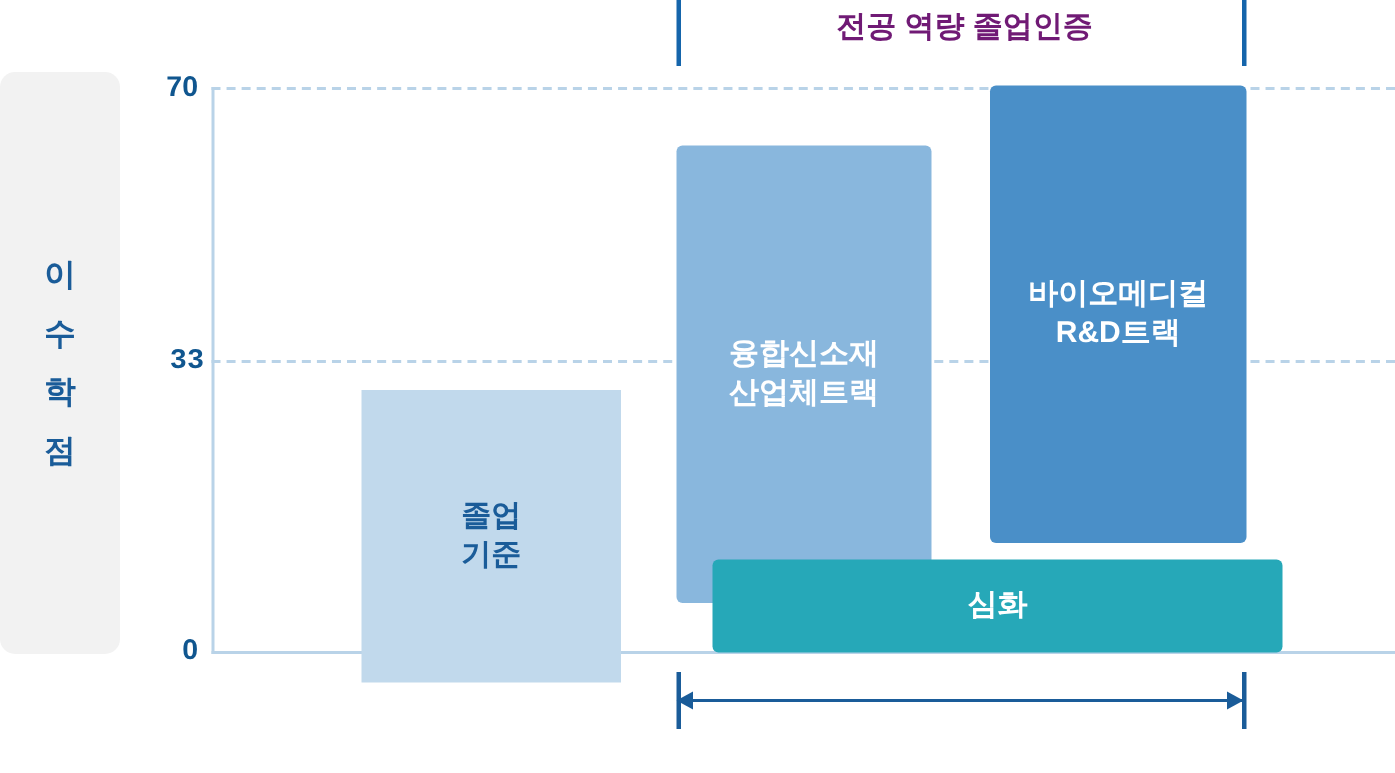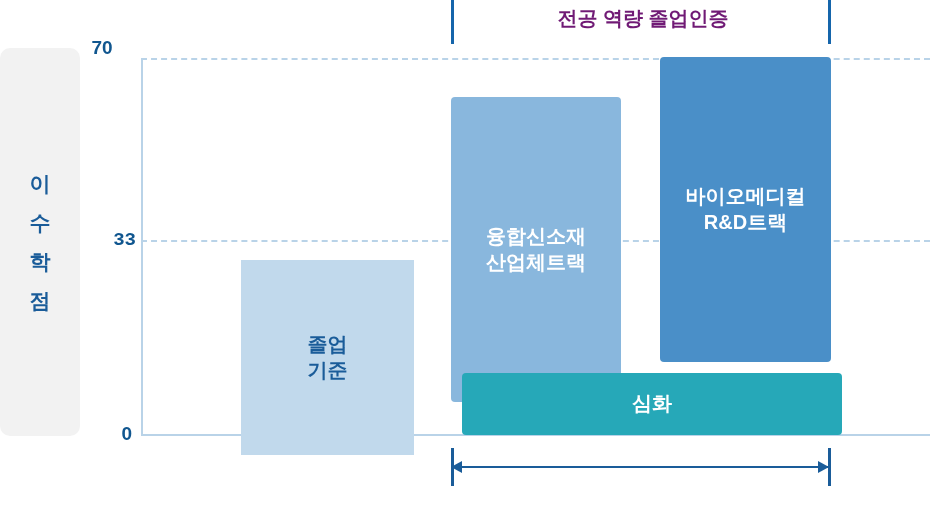--- a/index.html
+++ b/index.html
@@ -75,21 +75,21 @@
   
   .tick-label {
     position: absolute;
     color: #10568f;
     font-size: 19px;
     font-weight: bold;
     text-align: right;
     width: 60px;
     line-height: 1;
   }
-  .tick-70 { left: 72px; top: 38px; text-align: center; }
+  .tick-70 { left: 72px; top: 49px; }
   .tick-33 { left: 76px; top: 231px; font-family: Liberation Mono, monospace; }
   .tick-0  { left: 72px; top: 424px; }
 
   
   .bar {
     position: absolute;
     border-radius: 4px;
     display: flex;
     align-items: center;
     justify-content: center;
@@ -127,21 +127,21 @@
     top: 57px;
     width: 171px;
     height: 305px;
     background: #4a8fc8;
     color: #ffffff;
     font-size: 20px;
     font-weight: bold;
   }
 
   .bar-deepen {
-    left: 462px;
+    left: 475px;
     top: 373px;
     width: 380px;
     height: 62px;
     background: #26a8b8;
     color: #ffffff;
     font-size: 20px;
     font-weight: bold;
   }
 
   

